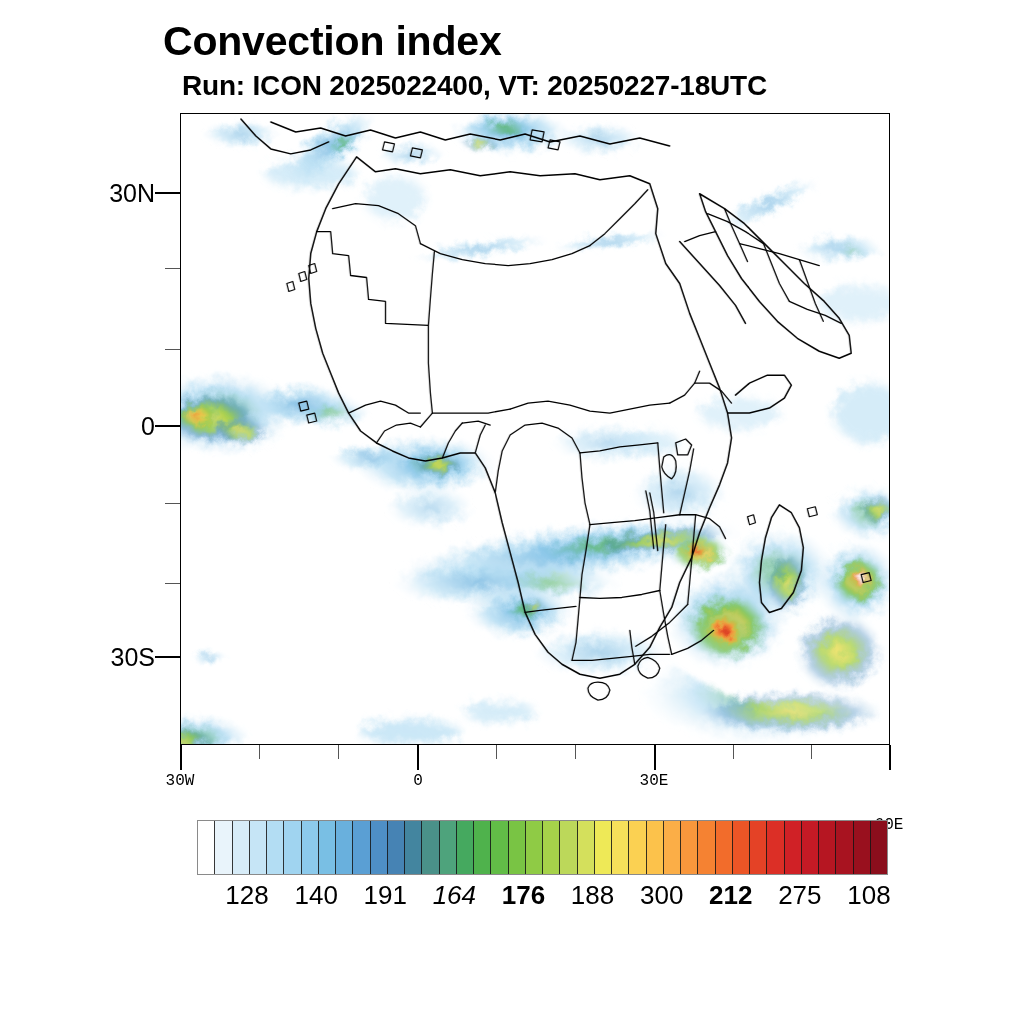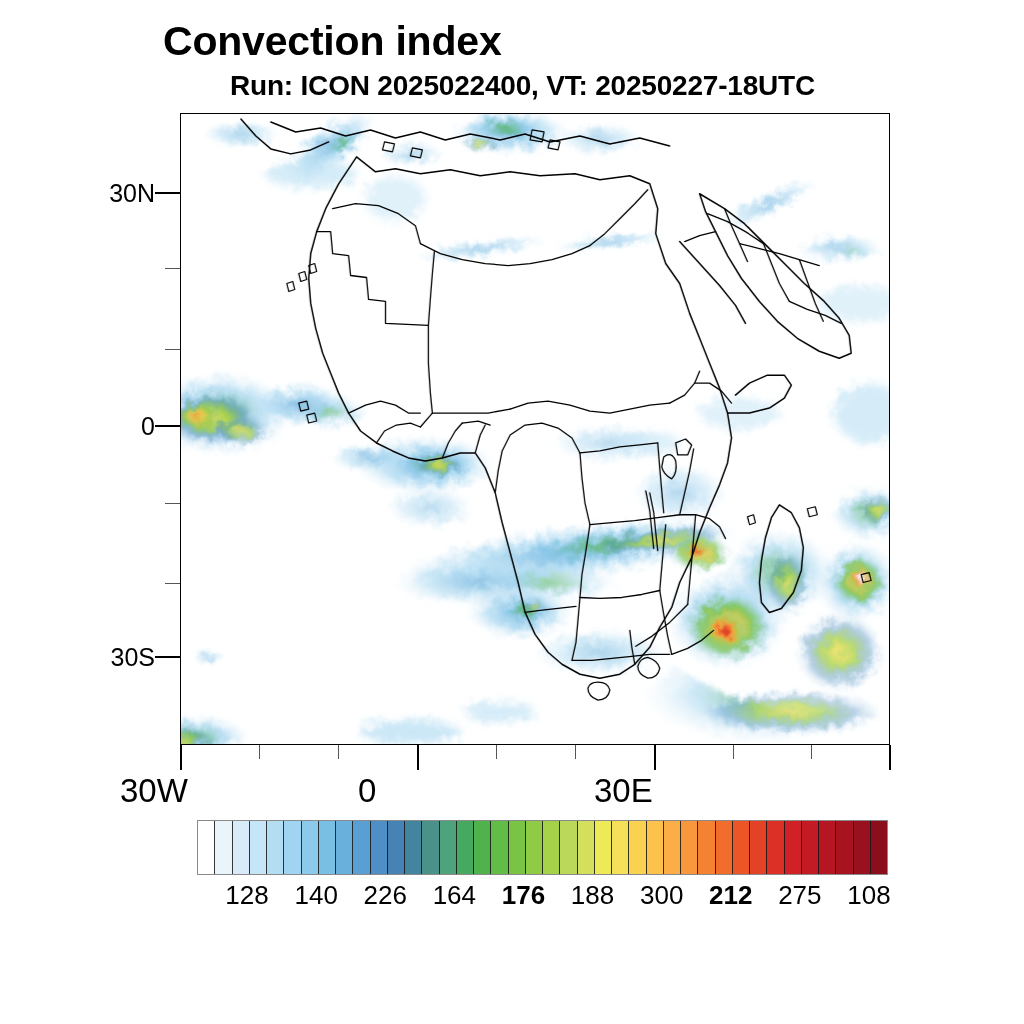--- a/index.html
+++ b/index.html
@@ -2,28 +2,28 @@
 <html><head>
 <meta charset="utf-8">
 <style>
   html,body{margin:0;padding:0;background:#ffffff;}
   body{width:1024px;height:1024px;position:relative;overflow:hidden;
        font-family:"Liberation Sans",sans-serif;color:#000;}
 
   #title{position:absolute;left:163px;top:18px;font-size:41px;font-weight:bold;
          letter-spacing:-0.2px;white-space:nowrap;}
   #subtitle{position:absolute;left:182px;top:70px;font-size:28px;font-weight:bold;
-            letter-spacing:-0.2px;white-space:nowrap;margin-left:48px;}
+            letter-spacing:-0.2px;white-space:nowrap;}
 
   #plot{position:absolute;left:180px;top:113px;width:710px;height:632px;
         background:#fff;border:1.6px solid #000;box-sizing:border-box;overflow:hidden;}
   #mapsvg{position:absolute;left:0;top:0;width:100%;height:100%;display:block;}
 
   .ytick-lab{position:absolute;right:0;font-size:25px;text-align:right;white-space:nowrap;}
-  .xtick-lab{position:absolute;font-size:33px;text-align:left;white-space:nowrap;}
+  .xtick-lab{position:absolute;font-size:16px;text-align:center;white-space:nowrap;font-family:Liberation Mono, monospace;}
 
   .tick{position:absolute;background:#000;}
 
   #cbar{position:absolute;left:197px;top:820px;width:691px;height:55px;
         box-sizing:border-box;border:1.2px solid #8a8a8a;display:flex;}
   #cbar .cell{flex:1 1 0;height:100%;border-right:1px solid rgba(20,20,20,.85);box-sizing:border-box;}
   #cbar .cell:last-child{border-right:none;}
   #cbarlabels{position:absolute;left:4px;top:880px;width:996px;height:34px;}
   .cb-lab{position:absolute;font-size:26px;text-align:center;white-space:nowrap;transform:translateX(-50%);}
 </style>
@@ -333,21 +333,21 @@
     <div class="cell" style="background: rgb(208, 33, 38);"></div>
     <div class="cell" style="background: rgb(196, 26, 37);"></div>
     <div class="cell" style="background: rgb(182, 22, 34);"></div>
     <div class="cell" style="background: rgb(168, 19, 32);"></div>
     <div class="cell" style="background: rgb(153, 16, 30);"></div>
     <div class="cell" style="background: rgb(139, 14, 28);"></div>
   </div>
 <div id="cbarlabels">
     <div class="cb-lab" style="left: 243.067px;">128</div>
     <div class="cb-lab" style="left: 312.167px;">140</div>
-    <div class="cb-lab" style="left: 381.267px;">226</div>
-    <div class="cb-lab" style="left: 450.367px;">164</div>
+    <div class="cb-lab" style="left: 381.267px;">191</div>
+    <div class="cb-lab" style="left: 450.367px; font-style: italic;">164</div>
     <div class="cb-lab" style="left: 519.467px; font-weight: bold;">176</div>
     <div class="cb-lab" style="left: 588.567px;">188</div>
     <div class="cb-lab" style="left: 657.667px;">300</div>
     <div class="cb-lab" style="left: 726.767px; font-weight: bold;">212</div>
     <div class="cb-lab" style="left: 795.867px;">275</div>
     <div class="cb-lab" style="left: 864.967px;">108</div>
   </div>
 
 </body></html>

